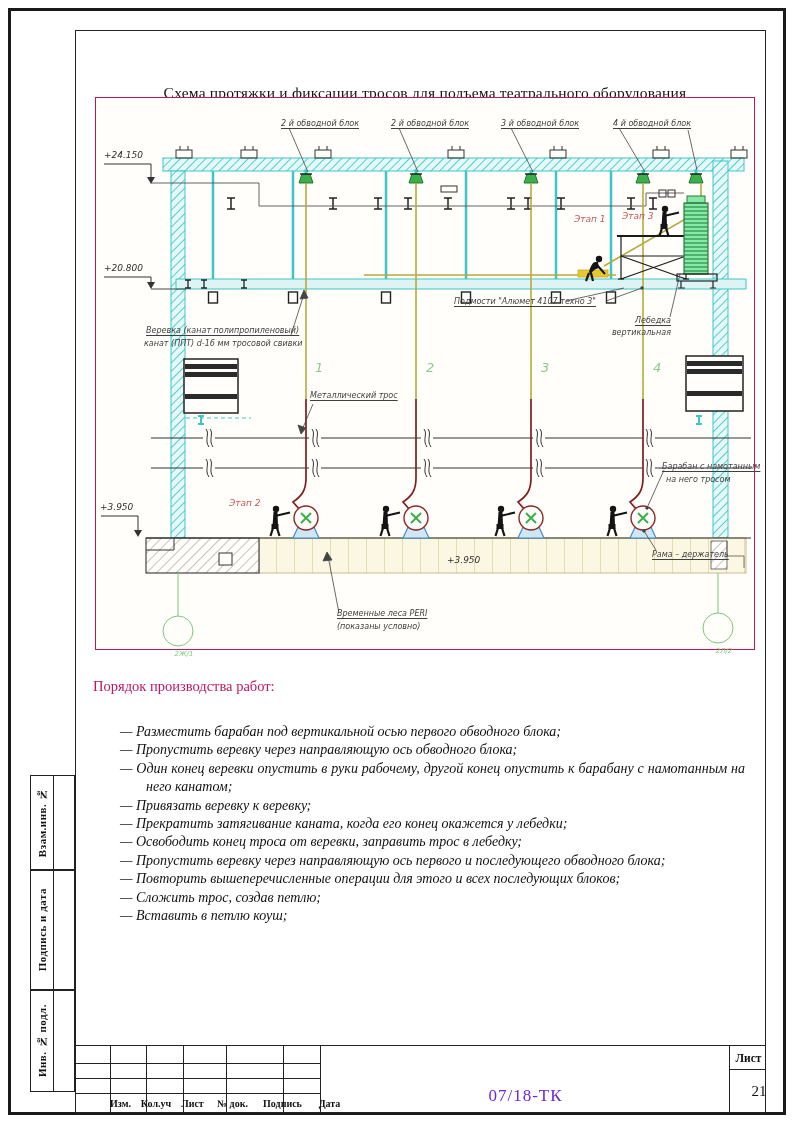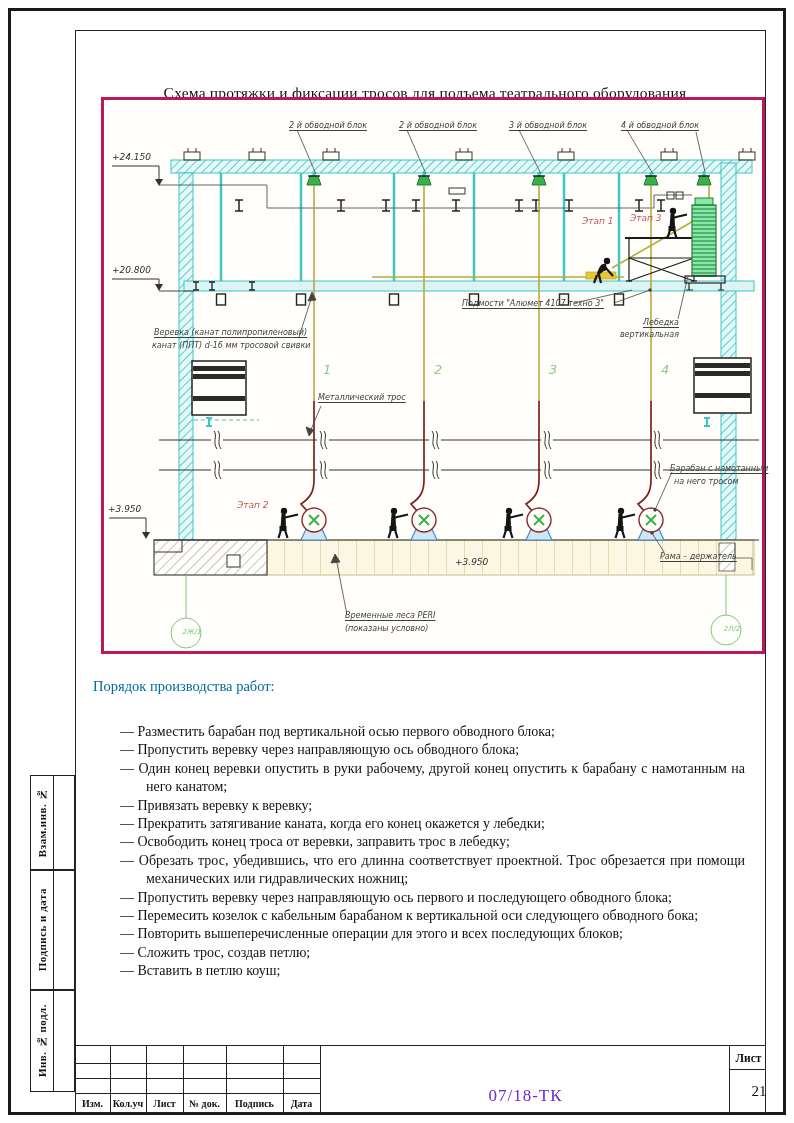--- a/index.html
+++ b/index.html
@@ -3,48 +3,48 @@
 <meta charset="utf-8">
 <style>
   html,body{margin:0;padding:0;background:#ffffff;}
   .page{position:relative;width:794px;height:1123px;background:#fff;overflow:hidden;
         font-family:"Liberation Serif", serif;color:#111;}
   .outer-border{position:absolute;left:8px;top:8px;right:8px;bottom:8px;border:3px solid #1a1a1a;}
   .inner-frame{position:absolute;left:75px;top:30px;width:691px;height:1083px;border:1.5px solid #222;box-sizing:border-box;}
   .doc-title{position:absolute;left:95px;top:60px;width:660px;text-align:center;
              font-size:15.5px;color:#141414;letter-spacing:.2px;margin-top:24px;}
   
-  .draw{position:absolute;left:101px;top:97px;width:658px;height:551px;border:3px solid #be185d;
+  .draw{position:absolute;left:95px;top:97px;width:658px;height:551px;border:1px solid #be185d;
         background:#fffefa;box-sizing:content-box;}
   .draw svg{position:absolute;left:0;top:0;}
   .dlab{position:absolute;font:italic 8px "DejaVu Sans", sans-serif;color:#3f3f3f;
         white-space:nowrap;line-height:10px;}
   .u{text-decoration:underline;text-underline-offset:2px;}
   .elev{position:absolute;font:italic 9px "DejaVu Sans", sans-serif;color:#2e2e2e;white-space:nowrap;}
   .stage{position:absolute;font:italic 9px "DejaVu Sans", sans-serif;color:#c25858;white-space:nowrap;}
   .ropenum{position:absolute;font:italic 13px "DejaVu Sans", sans-serif;color:#8fca8f;}
-  .gridlab{position:absolute;font:italic 7px "DejaVu Sans", sans-serif;color:#7cc87c;width:42px;text-align:center;}
+  .gridlab{position:absolute;font:italic 7px "DejaVu Sans", sans-serif;color:#7cc87c;width:42px;text-align:center;margin-top:24px;}
   .ralign{text-align:right;width:70px;}
   
-  .proc-head{position:absolute;left:93px;top:678px;font-size:14.5px;color:#0369a1;}
+  .proc-head{position:absolute;left:93px;top:678px;font-size:14.5px;color:#be185d;}
   .proc-list{position:absolute;left:120px;top:723px;width:625px;font-size:14px;line-height:18.4px;
-             text-align:justify;color:#111;}
+             text-align:justify;color:#111;font-style:italic;}
   .proc-item{text-indent:-26px;padding-left:26px;}
   .dash{display:inline;}
   
   .sidebox{position:absolute;left:30px;width:45px;border:1.5px solid #222;box-sizing:border-box;display:flex;}
   .sidebox .lab{width:22px;border-right:1.3px solid #222;display:flex;align-items:center;justify-content:center;}
   .sidebox .lab span{writing-mode:vertical-rl;transform:rotate(180deg);
       font:bold 11px "Liberation Serif", serif;color:#111;white-space:nowrap;letter-spacing:.5px;}
   
   .stamp{position:absolute;left:75px;top:1045px;width:691px;height:68px;border-top:1.5px solid #222;box-sizing:border-box;}
   .vl{position:absolute;top:0;width:1.3px;background:#222;}
   .hl{position:absolute;height:1.3px;background:#222;}
   .hcell{position:absolute;top:47px;height:21px;display:flex;align-items:center;justify-content:center;
-         font:bold 10px "Liberation Serif", serif;color:#111;}
+         font:bold 10px "Liberation Serif", serif;color:#111;margin-left:28px;}
   .docnum{position:absolute;left:247px;width:407px;top:16px;height:68px;display:flex;align-items:center;justify-content:center;
           font:17px "Liberation Serif", serif;letter-spacing:1px;color:#6d28d9;}
   .sheetlab{position:absolute;left:656px;width:35px;top:0;height:23px;display:flex;align-items:center;justify-content:center;
           font:bold 11.5px "Liberation Serif", serif;}
   .sheetnum{position:absolute;left:656px;width:56px;top:23px;height:45px;display:flex;align-items:center;justify-content:center;
           font:15px "Liberation Serif", serif;}
 </style>
 </head>
 <body>
 
@@ -332,23 +332,21 @@
   </div>
 
   <div class="proc-head">Порядок производства работ:</div>
   <div class="proc-list">
     <div class="proc-item"><span class="dash">—</span>&nbsp;<span>Разместить барабан под вертикальной осью первого обводного блока;</span></div>
     <div class="proc-item"><span class="dash">—</span>&nbsp;<span>Пропустить веревку через направляющую ось обводного блока;</span></div>
     <div class="proc-item"><span class="dash">—</span>&nbsp;<span>Один конец веревки опустить в руки рабочему, другой конец опустить к барабану с намотанным на него канатом;</span></div>
     <div class="proc-item"><span class="dash">—</span>&nbsp;<span>Привязать веревку к веревку;</span></div>
     <div class="proc-item"><span class="dash">—</span>&nbsp;<span>Прекратить затягивание каната, когда его конец окажется у лебедки;</span></div>
     <div class="proc-item"><span class="dash">—</span>&nbsp;<span>Освободить конец троса от веревки, заправить трос в лебедку;</span></div>
-    <div class="proc-item"><span class="dash">—</span>&nbsp;<span>Обрезать трос, убедившись, что его длинна соответствует проектной. Трос обрезается при помощи механических или гидравлических ножниц;</span></div>
     <div class="proc-item"><span class="dash">—</span>&nbsp;<span>Пропустить веревку через направляющую ось первого и последующего обводного блока;</span></div>
-    <div class="proc-item"><span class="dash">—</span>&nbsp;<span>Перемесить козелок с кабельным барабаном к вертикальной оси следующего обводного бока;</span></div>
     <div class="proc-item"><span class="dash">—</span>&nbsp;<span>Повторить вышеперечисленные операции для этого и всех последующих блоков;</span></div>
     <div class="proc-item"><span class="dash">—</span>&nbsp;<span>Сложить трос, создав петлю;</span></div>
     <div class="proc-item"><span class="dash">—</span>&nbsp;<span>Вставить в петлю коуш;</span></div>
   </div>
 
   <div class="sidebox" style="top:775px;height:95px">
     <div class="lab">
         <span>Взам.инв. №</span>
       </div>
   </div>

